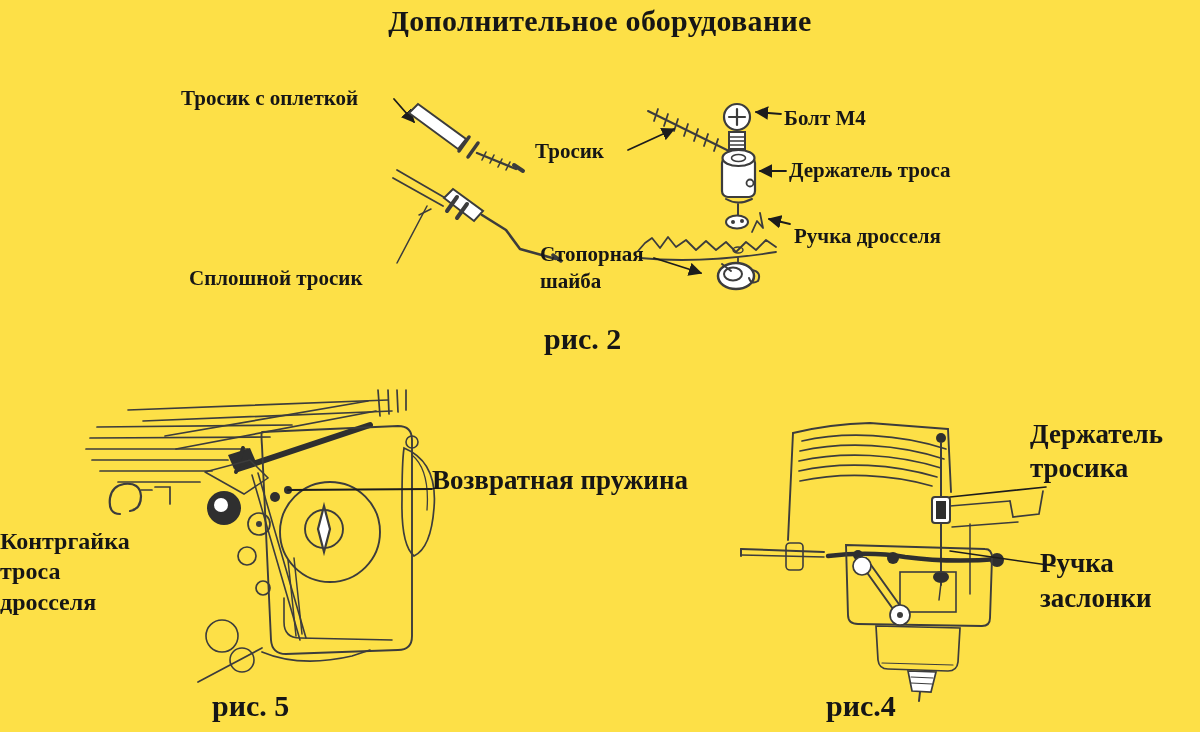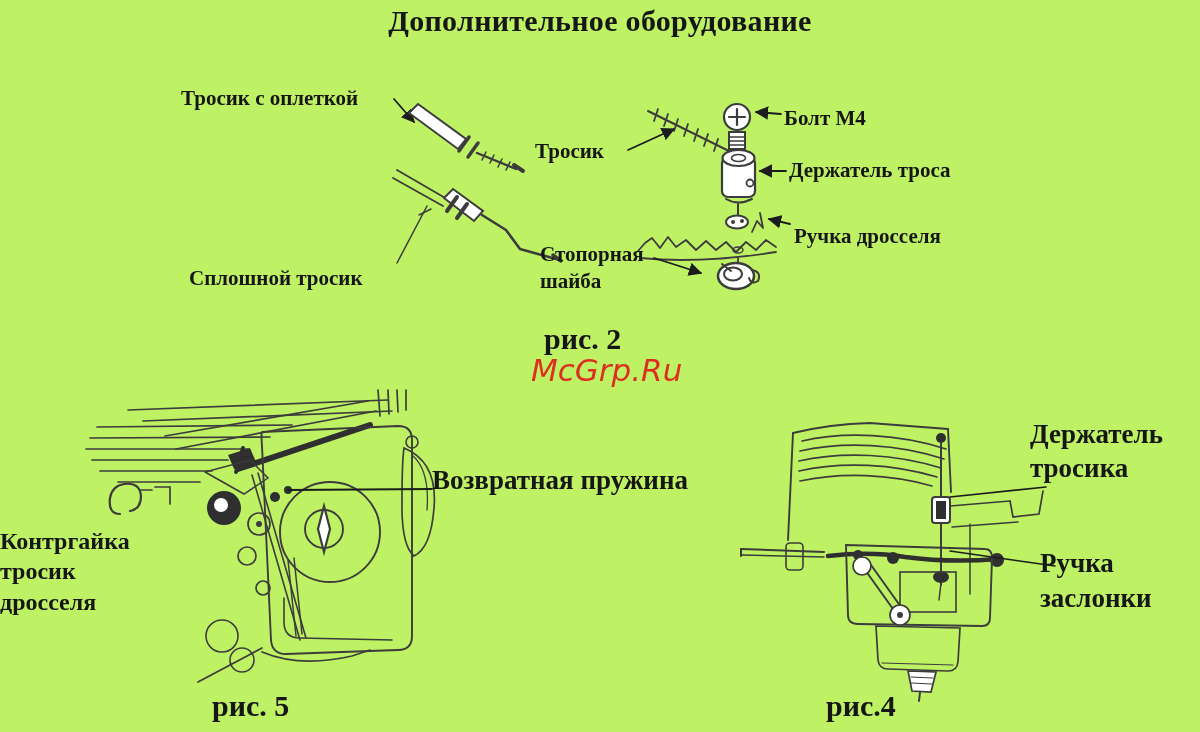--- a/index.html
+++ b/index.html
@@ -1,17 +1,17 @@
 <!DOCTYPE html>
 <html><head>
 <meta charset="utf-8">
 <style>
   html,body{margin:0;padding:0;background:#ffffff;}
   #page{
-    position:relative;width:1200px;height:732px;background:#bef264;
+    position:relative;width:1200px;height:732px;background:#fde047;
     overflow:hidden;font-family:"Liberation Serif","DejaVu Serif",serif;
   }
   #art{position:absolute;left:0;top:0;width:1200px;height:732px;}
   .lbl{
     position:absolute;font-family:"Liberation Serif","DejaVu Serif",serif;
     font-weight:700;color:#161616;white-space:pre-line;line-height:1.25;
   }
   .lbl.sm{font-size:21px;}
   .lbl.md{font-size:24px;}
   .lbl.lg{font-size:27px;}
@@ -230,25 +230,24 @@
   <div class="lbl sm" style="left:189px;top:265px">Сплошной тросик</div>
   <div class="lbl sm" style="left:181px;top:85px">Тросик с оплеткой</div>
   <div class="lbl sm" style="left:535px;top:138px">Тросик</div>
   <div class="lbl sm" style="left:784px;top:105px">Болт М4</div>
   <div class="lbl sm" style="left:789px;top:157px">Держатель троса</div>
   <div class="lbl sm" style="left:794px;top:223px">Ручка дросселя</div>
   <div class="lbl sm center" style="left:540px;top:241px;width:150px;line-height:1.3">Стопорная
 шайба</div>
   <div class="lbl cap" style="left:544px;top:320px">рис. 2</div>
 
-  <div id="watermark" style="color: rgb(221, 47, 32);">McGrp.Ru</div>
 
   <div class="lbl lg" style="left:432px;top:464px">Возвратная пружина</div>
   <div class="lbl md center" style="left:0px;top:526px;width:168px;line-height:1.27">Контргайка
-тросик
+троса
 дросселя</div>
   <div class="lbl cap" style="left:212px;top:687px">рис. 5</div>
 
   <div class="lbl lg center" style="left:1030px;top:418px;width:168px;line-height:1.25">Держатель
 тросика</div>
   <div class="lbl lg center" style="left:1040px;top:546px;width:155px;line-height:1.3">Ручка
 заслонки</div>
   <div class="lbl cap" style="left:826px;top:687px">рис.4</div>
 
 </div>

